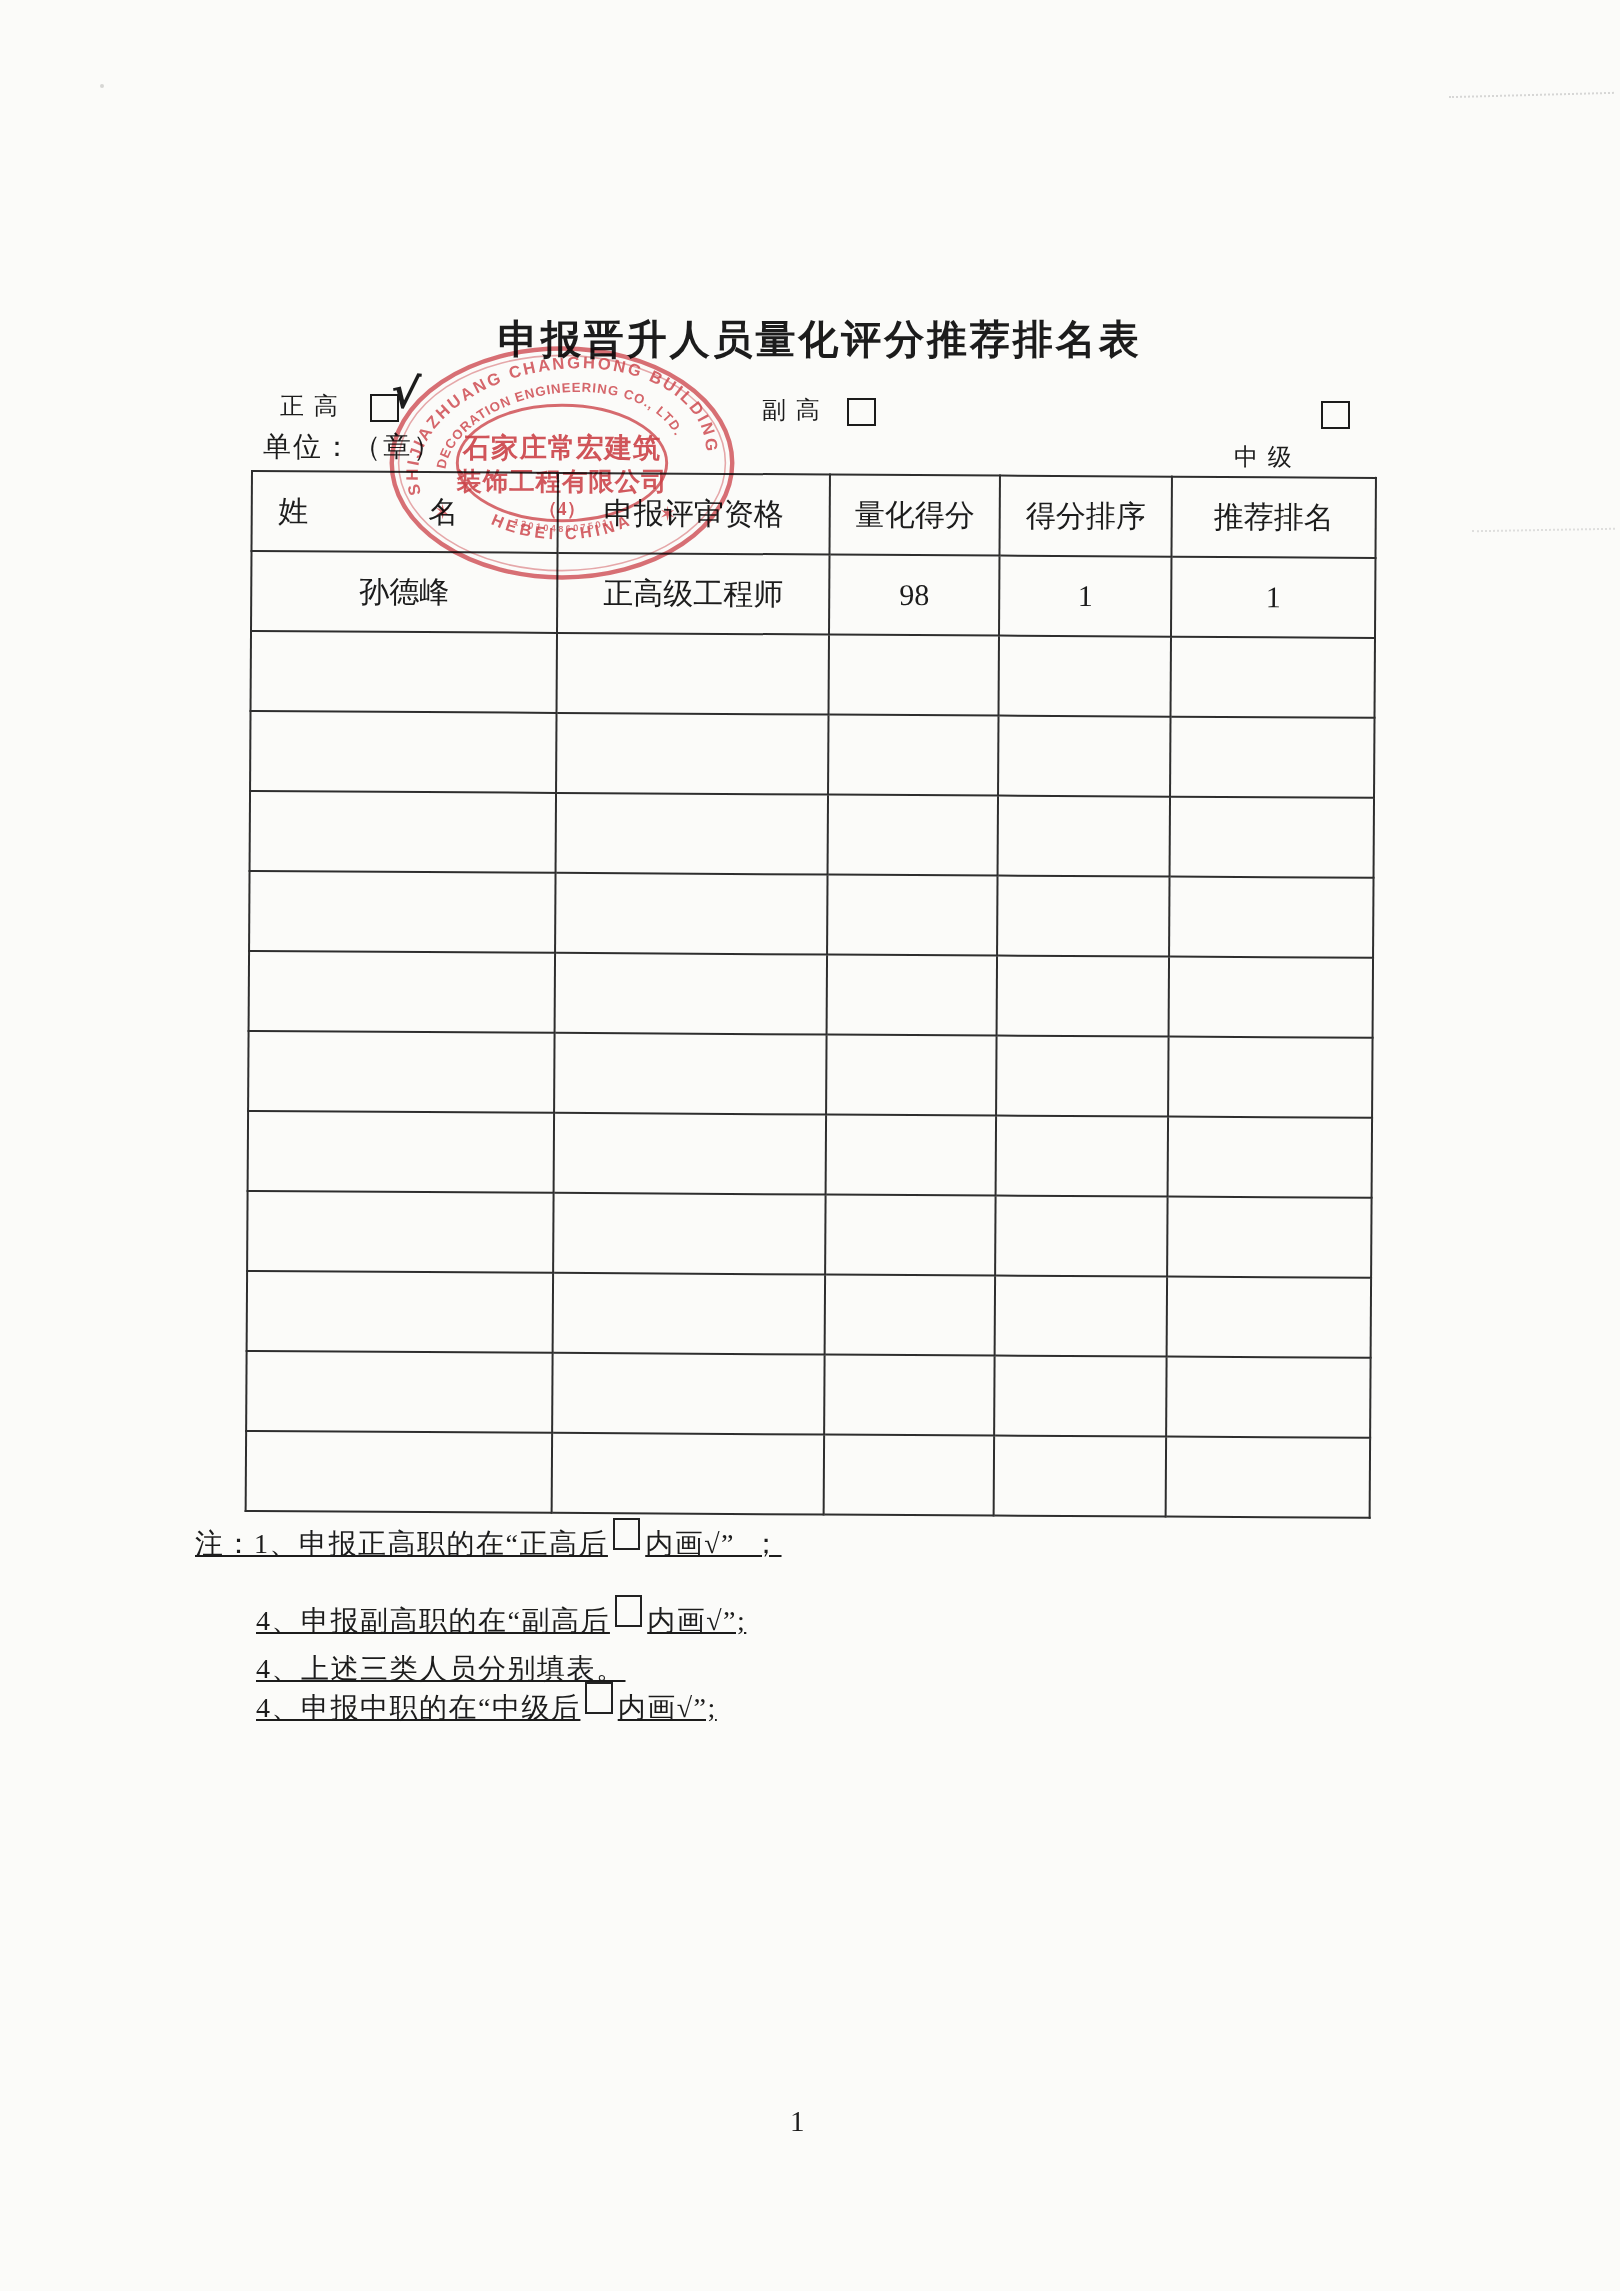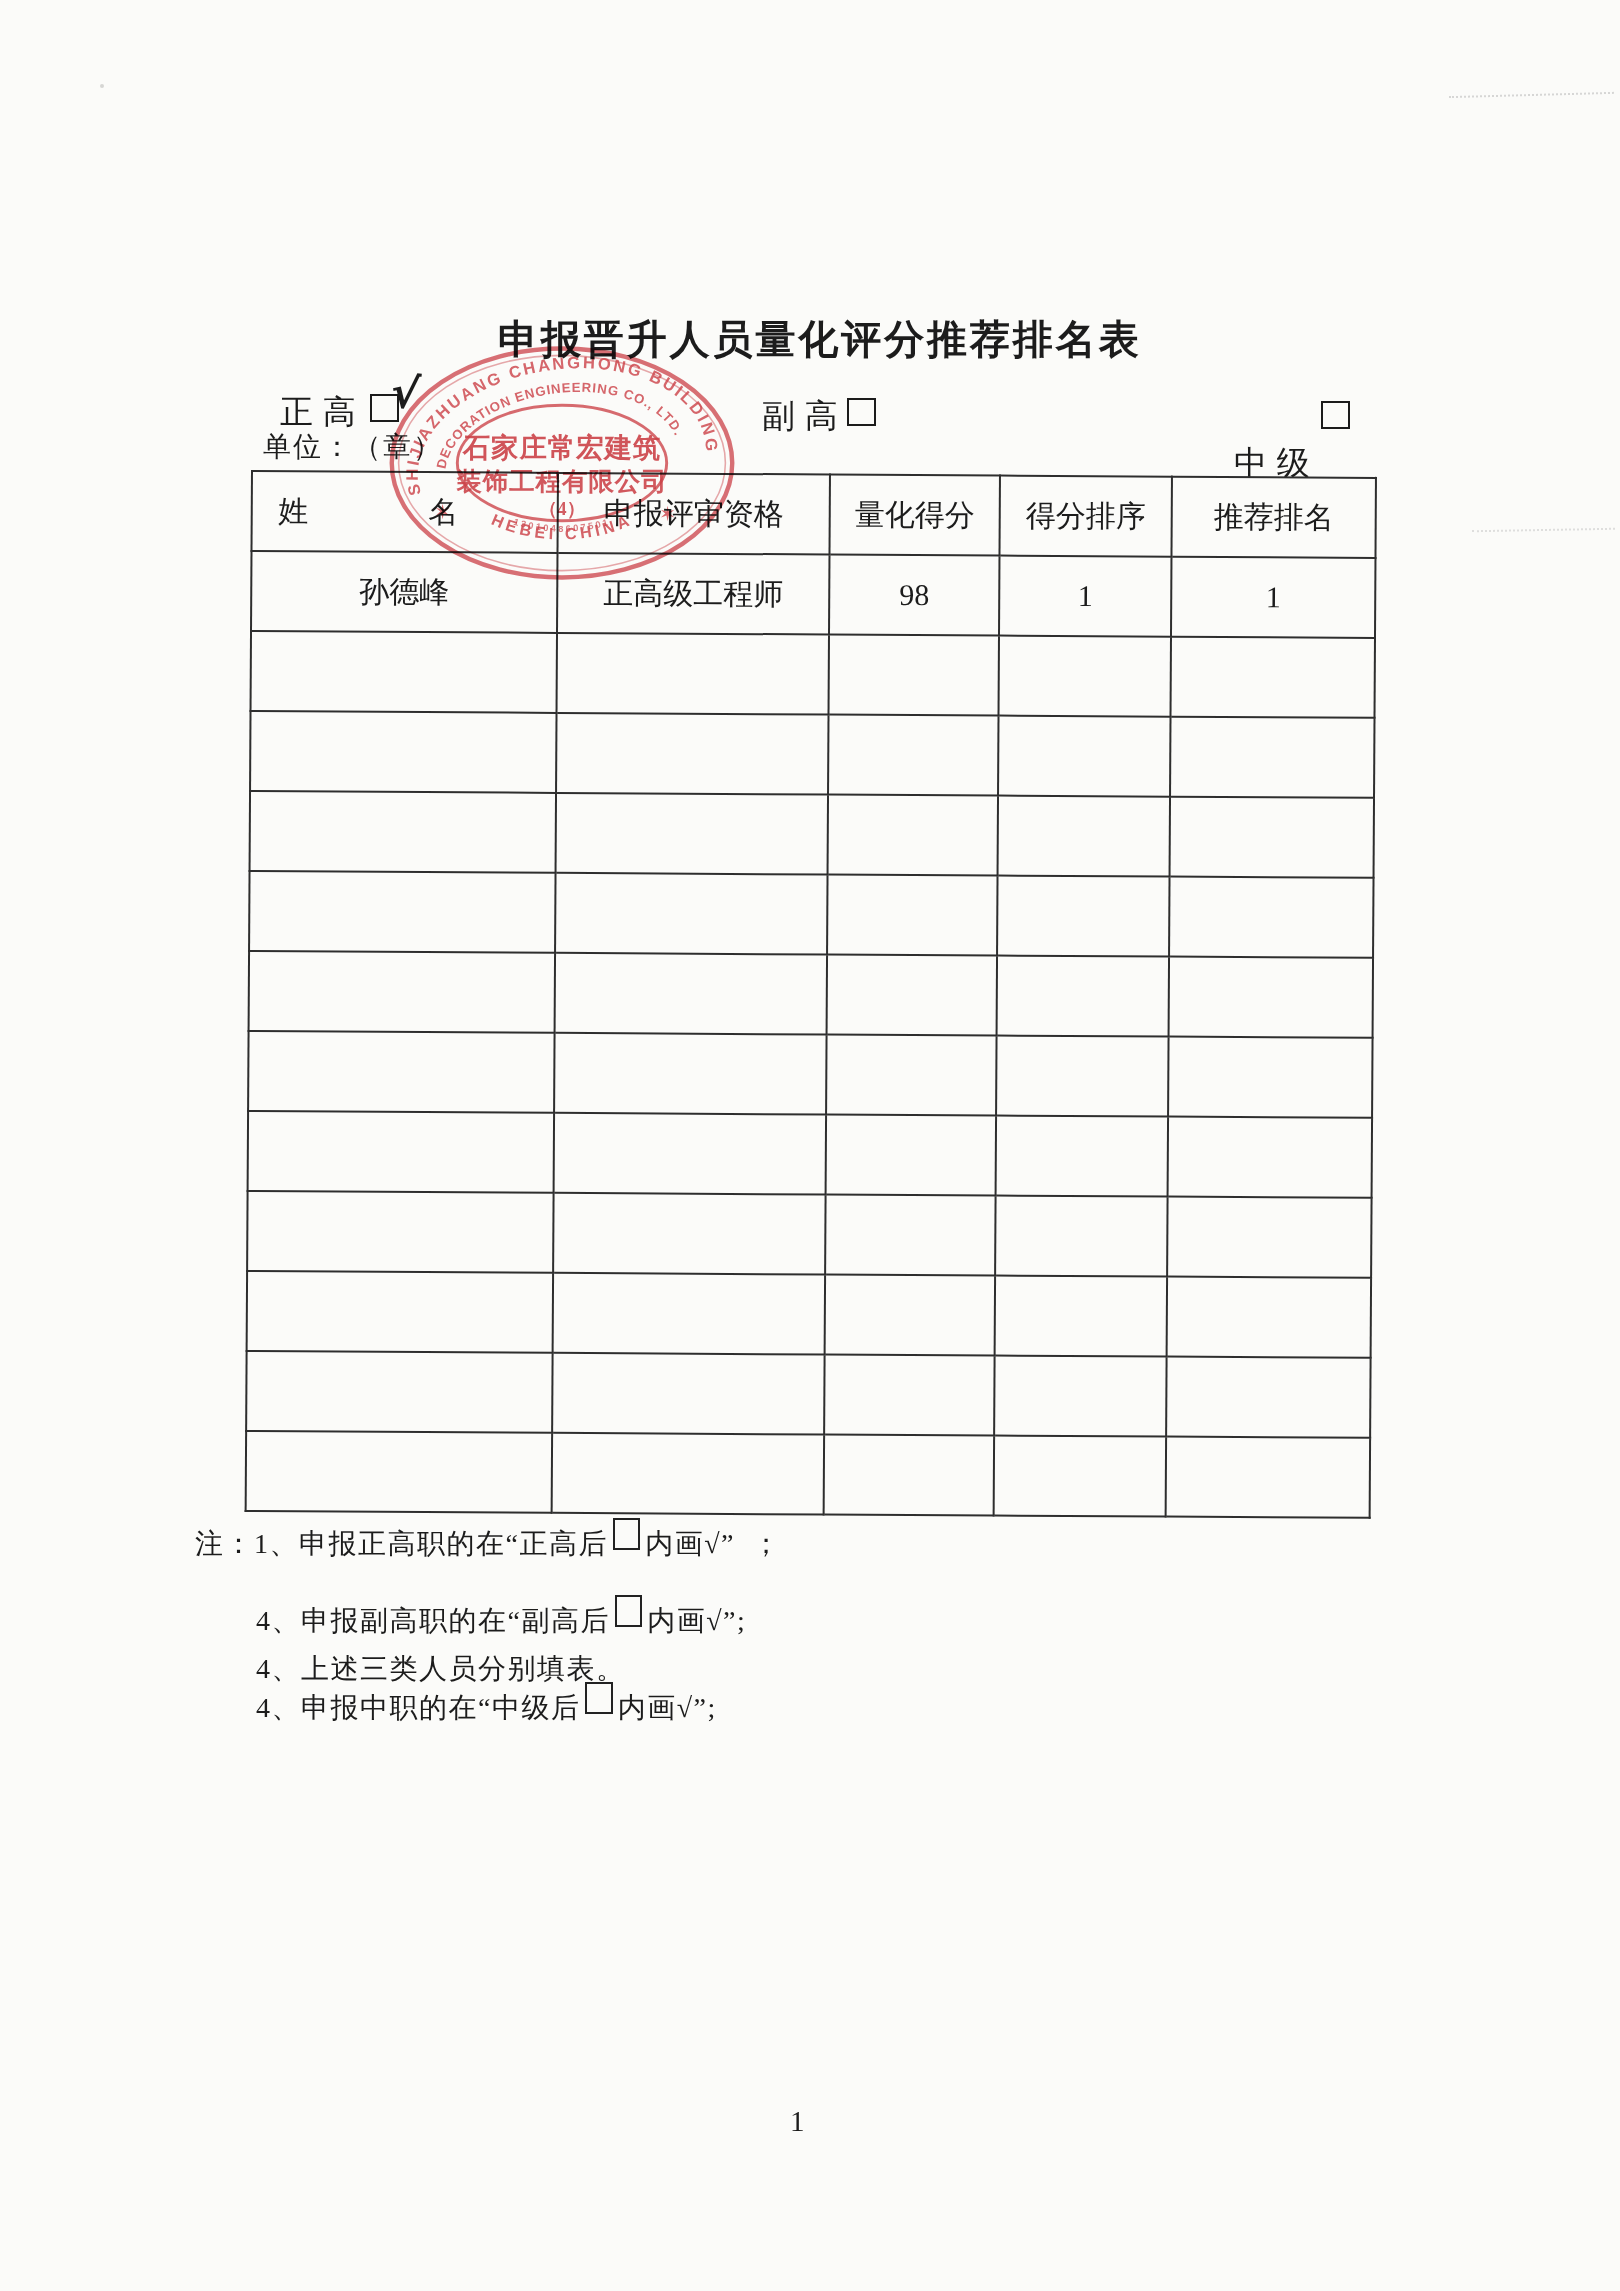--- a/index.html
+++ b/index.html
@@ -11,21 +11,21 @@
   }
   .abs{position:absolute;}
   
   .title{
     left:0;right:0;top:312px;text-align:center;
     font-family:"Liberation Sans","DejaVu Sans",sans-serif;
     font-size:40px;font-weight:700;letter-spacing:2.9px;
     transform:translateX(9.8px);
   }
   
-  .cb-label{font-size:33px;letter-spacing:9.8px;}
+  .cb-label{font-size:24px;letter-spacing:9.8px;}
   .cb-box{
     width:24.5px;height:23.5px;border:2.9px solid #1b1b1b;display:block;
   }
   .cb-mark{
     font-size:43px;font-weight:600;
     font-family:"DejaVu Sans",sans-serif;
     transform:rotate(6deg);line-height:1;
   }
   .unit-line{font-size:28px;letter-spacing:2px;}
   
@@ -43,21 +43,21 @@
   .rank-table th.th-name{text-align:left;padding-left:25.5px;}
   .col0{width:306px;}.col1{width:272px;}.col2{width:170px;}.col3{width:172px;}.col4{width:204px;}
   
   .stamp{
     position:absolute;left:370px;top:327px;width:384px;height:272px;
     mix-blend-mode:multiply;
   }
   .stamp-en{font-family:"Liberation Sans","DejaVu Sans",sans-serif;font-weight:700;}
   .stamp-cn{font-family:"Liberation Serif","DejaVu Serif",serif;font-weight:700;}
   
-  .note{font-size:28px;letter-spacing:1.5px;white-space:nowrap;}
+  .note{font-size:28px;letter-spacing:1.5px;white-space:nowrap;text-decoration:underline;}
   .note-box{
     display:inline-block;width:23.5px;height:28px;border:2.5px solid #222;
     margin:0 4.9px;vertical-align:2.9px;
   }
   
   .page-num{font-size:29px;}
   
   .scribble{border-top:2.9px dotted #c3c3c3;height:0;}
   .dot{width:3.9px;height:3.9px;background:#d6d6d4;border-radius:50%;}
 </style>

